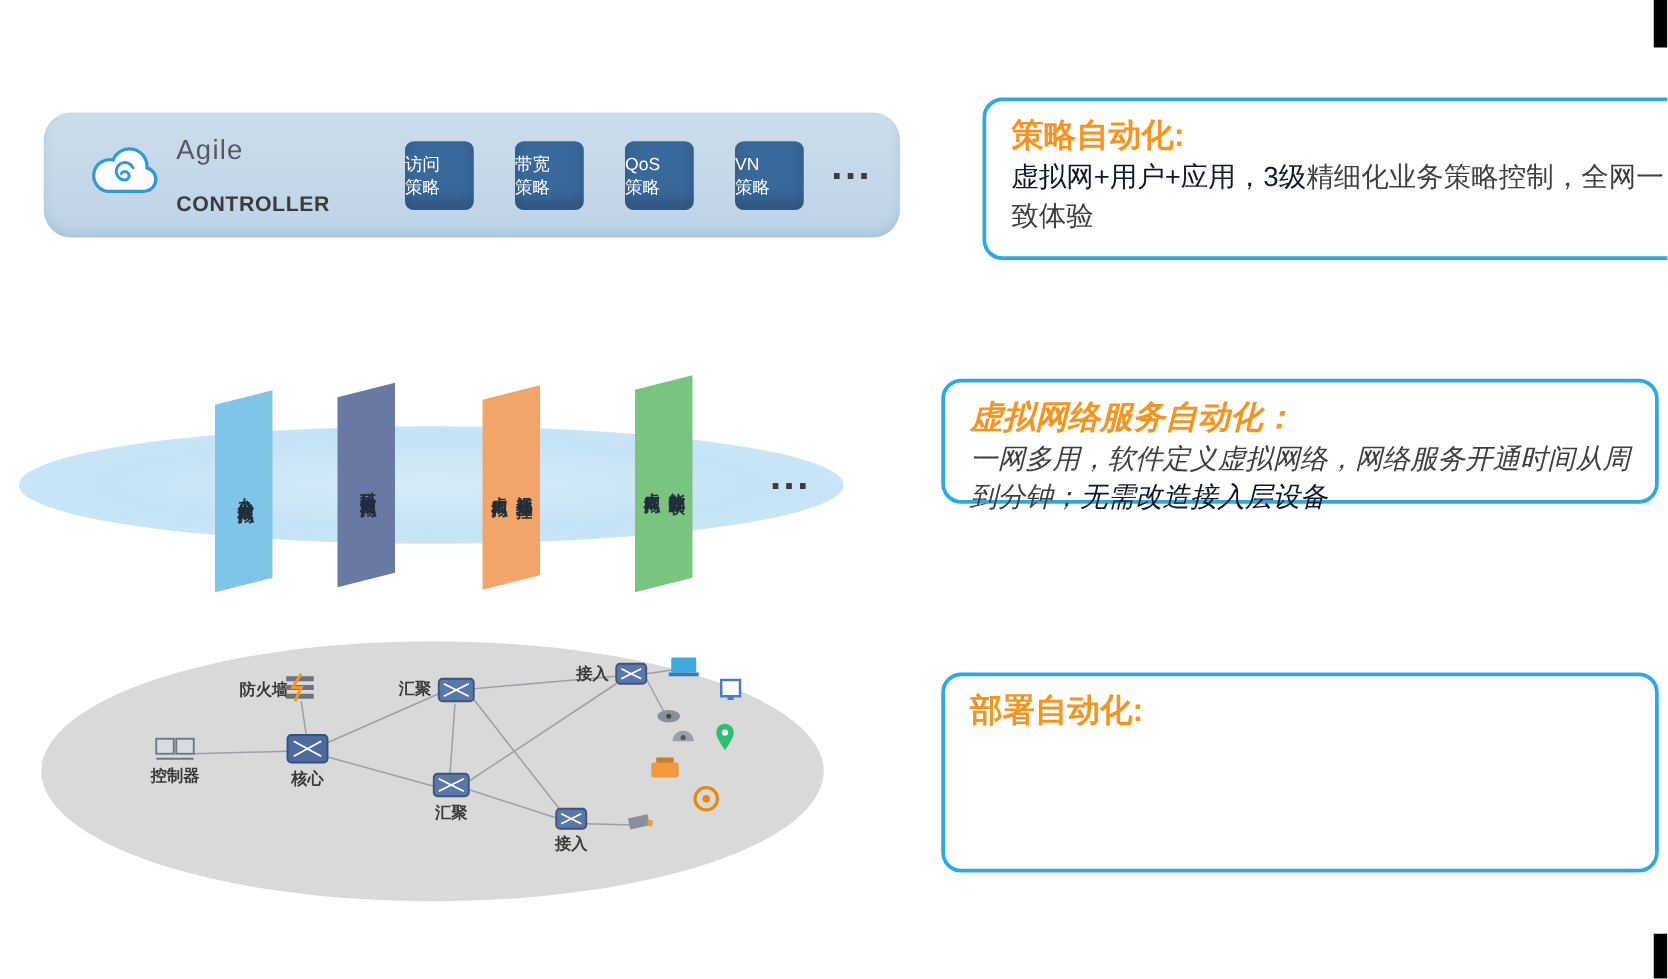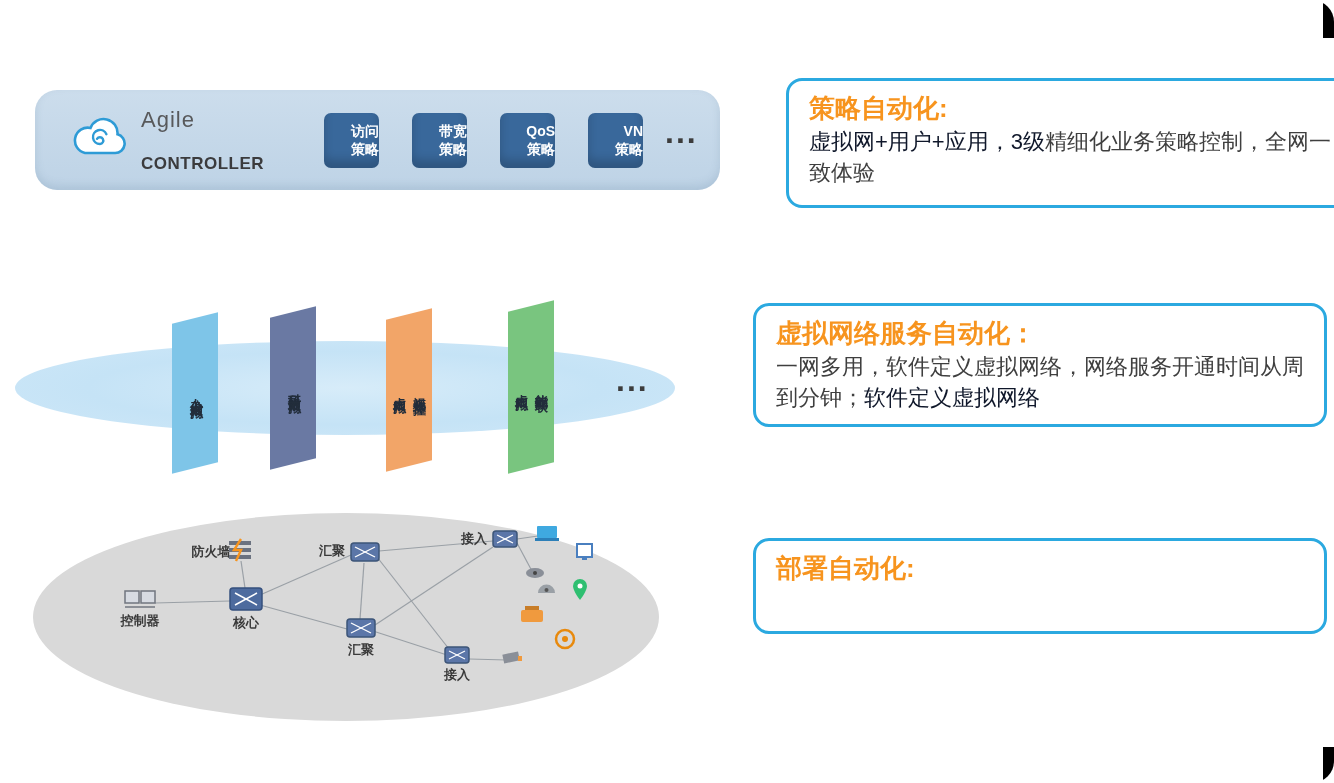--- a/index.html
+++ b/index.html
@@ -1,35 +1,35 @@
 <!DOCTYPE html>
 <html><head>
 <meta charset="utf-8">
 <style>
   html,body{margin:0;padding:0;background:#fff;}
   body{font-family:"Liberation Sans","DejaVu Sans",sans-serif;}
-  .slide{position:relative;width:1334px;height:783px;background:#fff;overflow:hidden;border-radius:22px;}
+  .slide{position:relative;width:1334px;height:783px;background:#fff;overflow:hidden;}
 
   
   .controller-bar{
     position:absolute;left:35px;top:90px;width:685px;height:100px;
     border-radius:22px;
     background:linear-gradient(180deg,#CCDDEC 0%,#BED3E6 100%);
     display:flex;align-items:center;
     box-shadow:inset 0 -4px 8px rgba(90,120,150,.18);
   }
   .cloud-wrap{margin-left:36px;flex:0 0 auto;}
   .brand{margin-left:12px;line-height:1.05;}
   .brand-top{font-size:22px;color:#58595B;letter-spacing:1px;}
   .brand-bottom{font-size:17px;font-weight:bold;color:#3B3B3D;letter-spacing:.5px;margin-top:24px;}
   .policy-group{display:flex;gap:33px;margin-left:60px;}
   .policy-box{
     width:55px;height:55px;border-radius:7px;background:#39689B;
-    color:#fff;display:flex;flex-direction:column;align-items:flex-end;justify-content:center;
-    font-size:14px;line-height:1.3;font-weight:bold;
+    color:#fff;display:flex;flex-direction:column;align-items:flex-start;justify-content:center;
+    font-size:14px;line-height:1.3;font-weight:normal;
     box-shadow:inset 0 -8px 10px rgba(0,0,0,.18);
   }
   .bar-dots{margin-left:22px;font-size:32px;font-weight:bold;color:#3C3C3C;
     letter-spacing:2px;transform:translateY(-8px);}
 
   
   .vn-ellipse{
     position:absolute;left:15px;top:341px;width:660px;height:94px;border-radius:50%;
     background:radial-gradient(ellipse at center,#D7ECF9 0%,#C5E3F6 55%,#CFE8F8 100%);
   }
@@ -59,22 +59,22 @@
   .net-svg{position:absolute;left:33px;top:513px;width:626px;height:208px;}
   .netlabel{font-family:"Liberation Sans","DejaVu Sans",sans-serif;font-size:13px;font-weight:bold;fill:#3A3A3A;}
 
   
   .callout{
     position:absolute;left:753px;width:574px;box-sizing:border-box;
     border:3px solid #2BA9E0;border-radius:16px;background:#fff;
     padding:12px 20px;
   }
   .callout-1{top:78px;height:130px;margin-left:33px;}
-  .callout-2{top:303px;height:124px;}
-  .callout-3{top:538px;height:96px;}
+  .callout-2{top:303px;height:100px;font-style:italic;}
+  .callout-3{top:538px;height:160px;}
   .callout-title{font-size:26px;font-weight:bold;color:#F7941E;line-height:1.2;}
   .callout-body{font-size:22px;color:#3F3F3F;line-height:1.42;margin-top:2px;}
   .seg-em{color:#0f172a;}
   .seg-plain{color:#3F3F3F;}
 
   
   .edge-bar{position:absolute;right:0;width:11px;background:#000;}
   .edge-bar-top{top:0;height:38px;}
   .edge-bar-bottom{top:747px;height:36px;}
 </style>
@@ -249,21 +249,21 @@
   <div class="callout callout-1">
     <div class="callout-title">策略自动化:</div>
     <div class="callout-body">
       <span class="seg-em">虚拟网+用户+应用，3级</span><span class="seg-plain">精细化业务策略控制，全网一致体验</span>
     </div>
   </div>
 
   <div class="callout callout-2">
     <div class="callout-title">虚拟网络服务自动化：</div>
     <div class="callout-body">
-      <span class="seg-plain">一网多用，软件定义虚拟网络，网络服务开通时间从周到分钟；</span><span class="seg-em">软件定义虚拟网络</span>
+      <span class="seg-plain">一网多用，软件定义虚拟网络，网络服务开通时间从周到分钟；</span><span class="seg-em">无需改造接入层设备</span>
     </div>
   </div>
 
   <div class="callout callout-3">
     <div class="callout-title">部署自动化:</div>
   </div>
 
   <div class="edge-bar edge-bar-top"></div>
   <div class="edge-bar edge-bar-bottom"></div>
 

